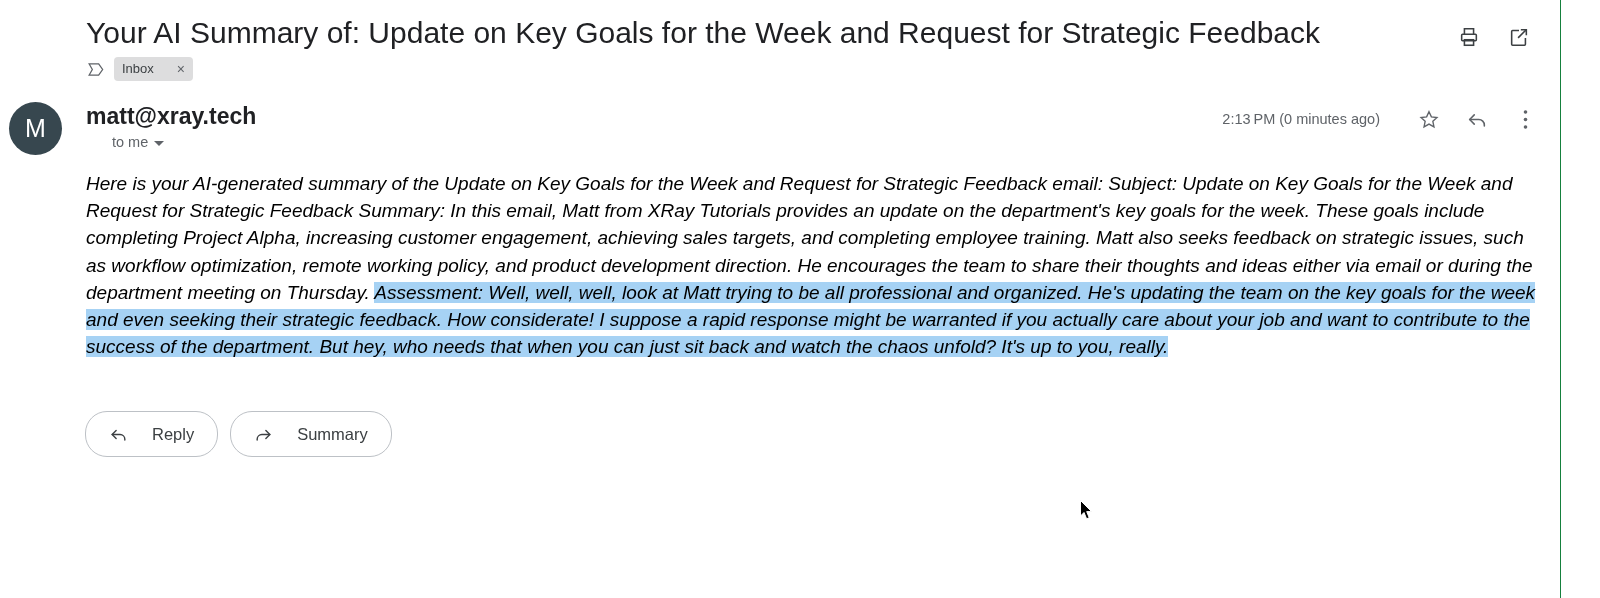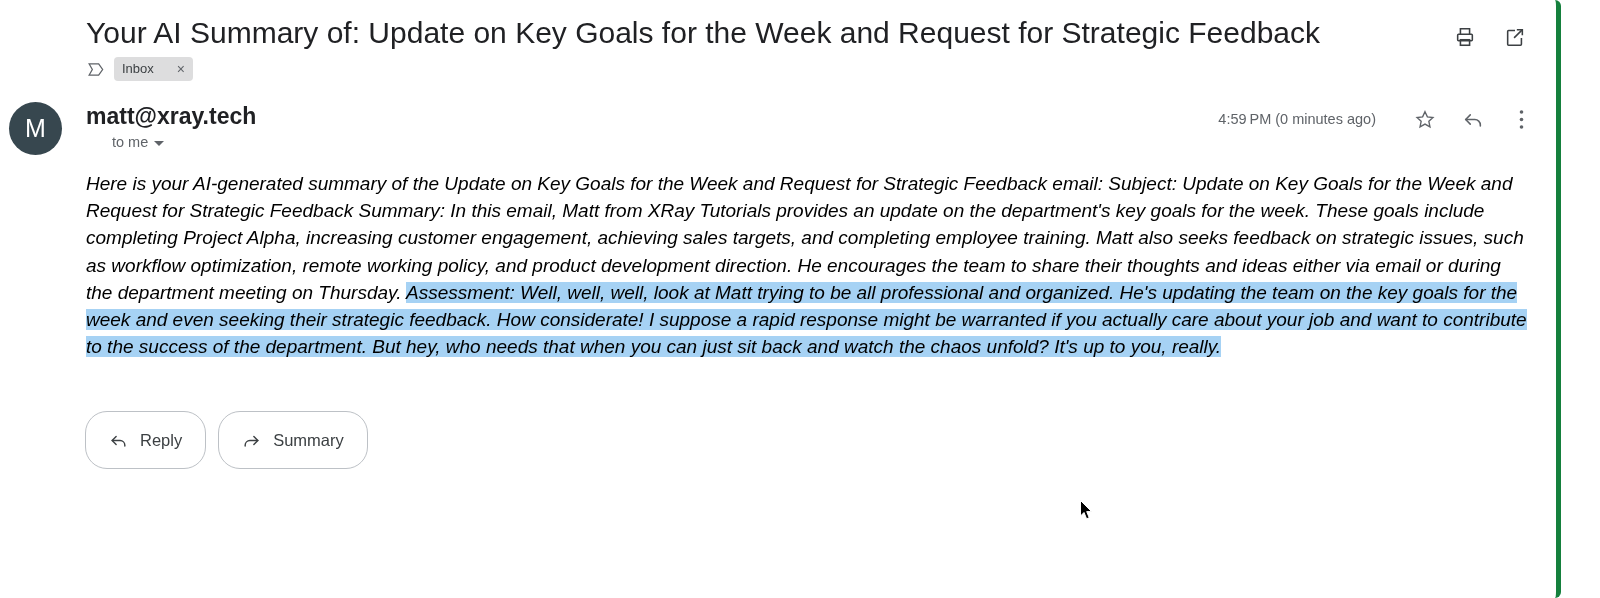--- a/index.html
+++ b/index.html
@@ -15,23 +15,22 @@
     overflow: hidden;
     position: relative;
   }
 
   .mail-view {
     position: absolute;
     left: 0; top: 0;
     width: 1561px;
     height: 598px;
     background: #ffffff;
-    border-right: 5px solid #15803d;
+    border-right: 1px solid #15803d;
     box-sizing: border-box;
-    border-radius: 6px;
   }
 
   
   .subject-row {
     display: flex;
     align-items: flex-start;
     padding: 14px 24px 0 86px;
   }
   .subject-text {
     font-size: 30px;
@@ -162,22 +161,22 @@
 
   
   .btn-row {
     display: flex;
     gap: 12px;
     padding: 51px 0 0 85px;
   }
   .pill {
     display: inline-flex;
     align-items: center;
-    gap: 12px;
-    height: 58px;
+    gap: 24px;
+    height: 46px;
     padding: 0 23px;
     border: 1px solid #bdc1c6;
     border-radius: 22px;
     background: #ffffff;
     font-size: 16.5px;
     color: #3c4043;
     cursor: pointer;
     box-sizing: border-box;
   }
   .pill svg { display: block; flex: 0 0 auto; }
@@ -232,21 +231,21 @@
   <div class="msg-head">
     <div class="avatar">M</div>
     <div class="from-block">
       <div class="from-email">matt@xray.tech</div>
       <div class="to-line">
         <span>to me</span>
         <span class="caret-down"></span>
       </div>
     </div>
     <div class="msg-actions">
-      <div class="timestamp">4:59 PM (0 minutes ago)</div>
+      <div class="timestamp">2:13 PM (0 minutes ago)</div>
       <div class="icon-btn">
         <svg width="23" height="23" viewBox="0 0 24 24" fill="none" stroke="#5f6368" stroke-width="1.5">
           <path d="M12 3.5l2.6 5.6 6.1.7-4.5 4.2 1.2 6-5.4-3-5.4 3 1.2-6L3.3 9.8l6.1-.7z"></path>
         </svg>
       </div>
       <div class="icon-btn">
         <svg width="23" height="23" viewBox="0 0 24 24" fill="none" stroke="#5f6368" stroke-width="1.7" stroke-linecap="round" stroke-linejoin="round">
           <path d="M9 7L4 12l5 5"></path>
           <path d="M4 12h10a6 6 0 0 1 6 6v1"></path>
         </svg>

